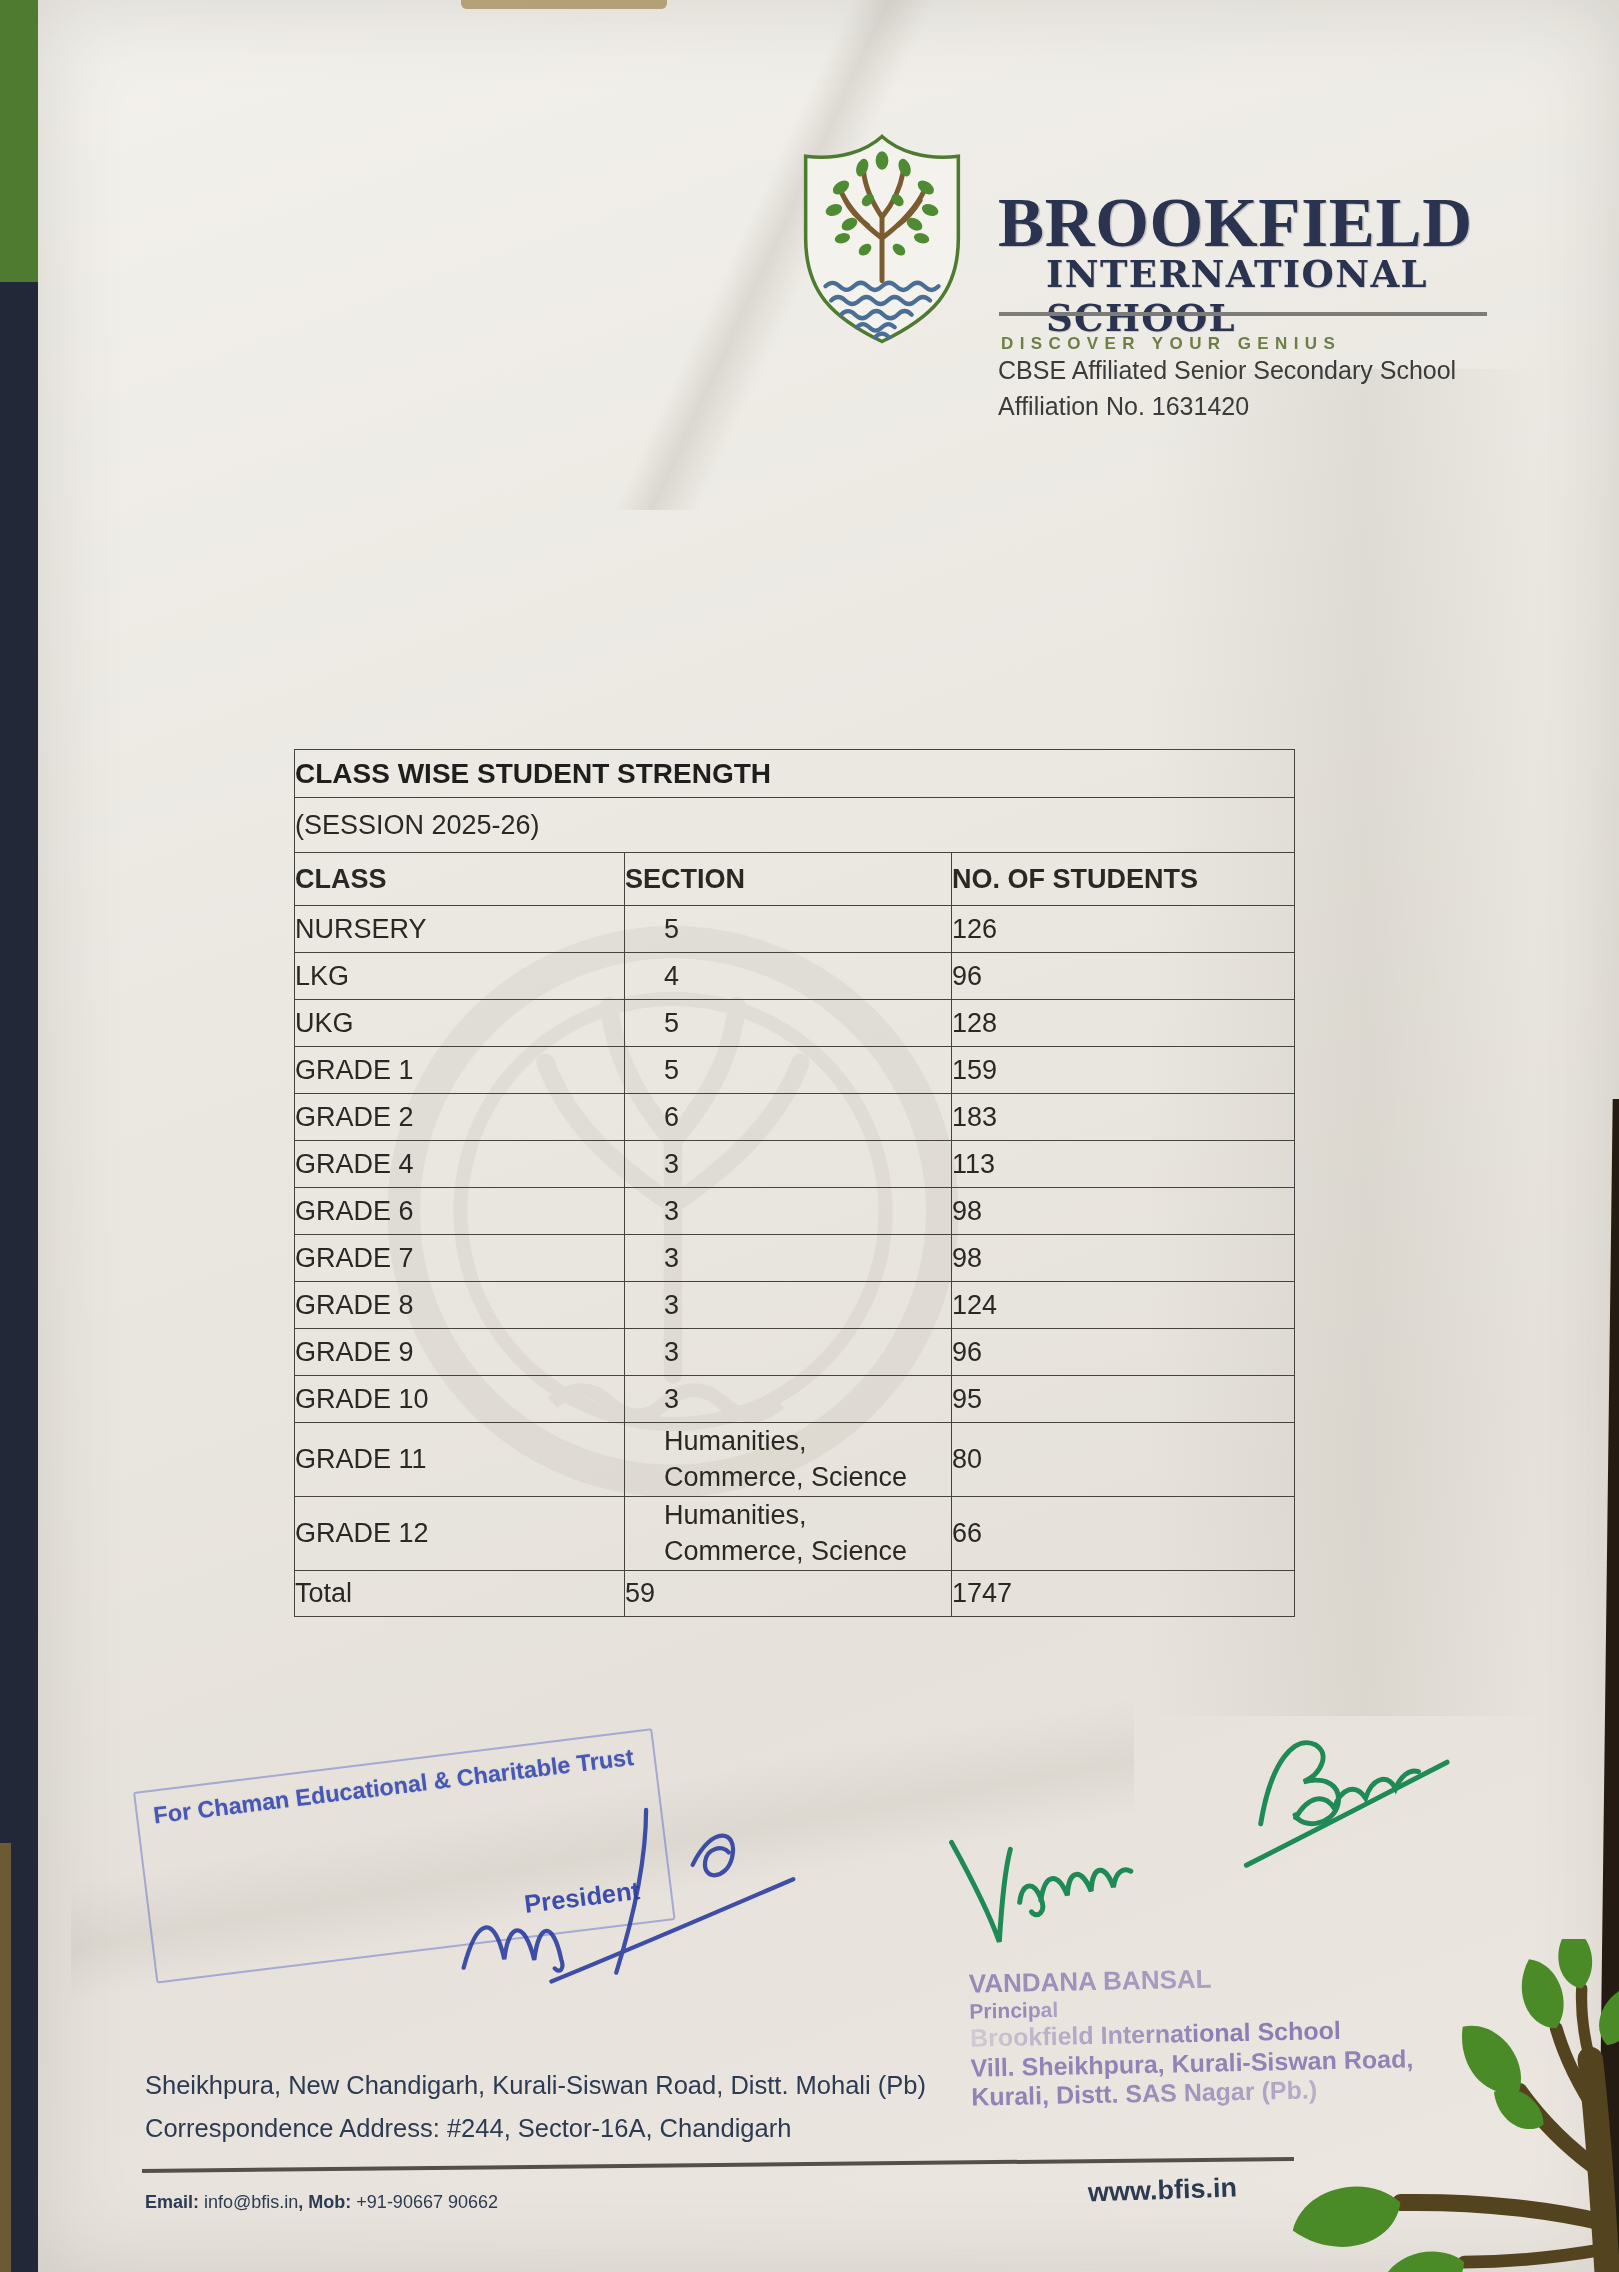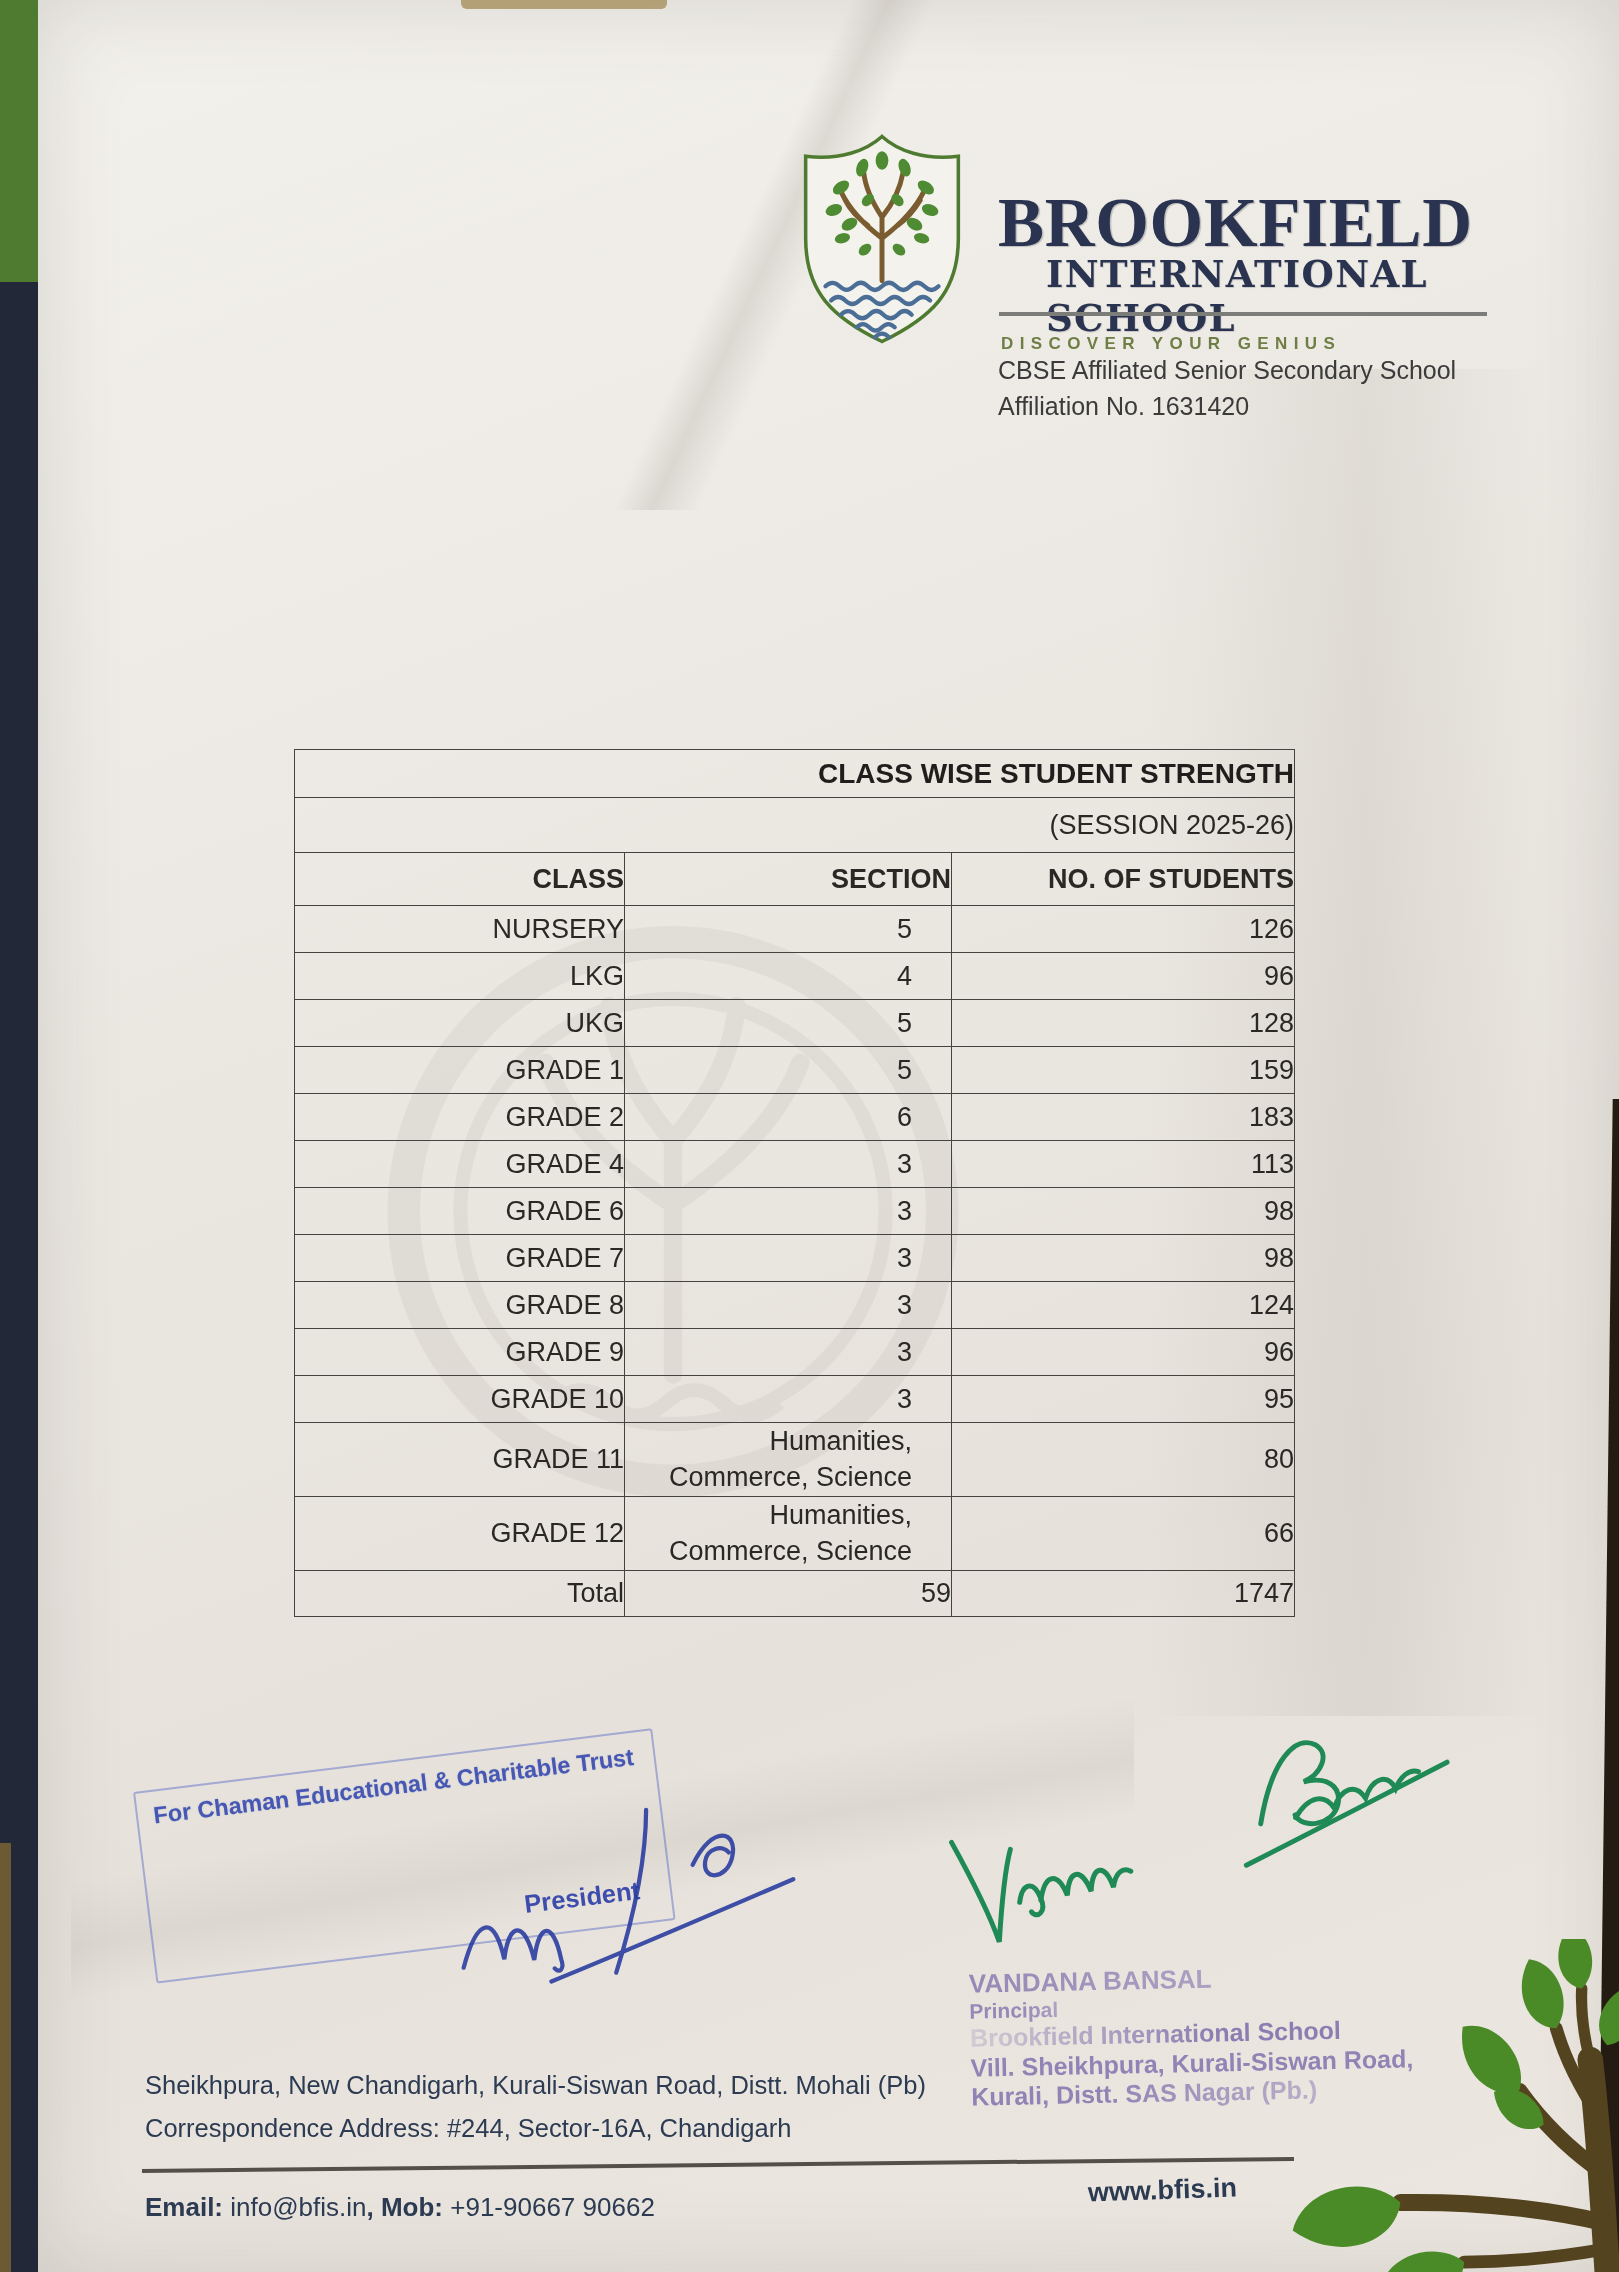--- a/index.html
+++ b/index.html
@@ -35,21 +35,21 @@
          text-shadow:0.7px 0.7px 0.7px rgba(60,60,70,.2);margin-left:47px;}
   .brand-rule{position:absolute;left:999px;top:312px;width:488px;height:3.5px;background:#7c7c78;}
   .tagline{position:absolute;left:1001px;top:334px;font-size:17px;font-weight:700;
            letter-spacing:6.4px;color:var(--tagline-olive);}
   .affil{position:absolute;left:998px;width:539px;font-size:25px;color:#3b3b3b;line-height:1.45;}
   
   .watermark{position:absolute;left:340px;top:836px;opacity:.07;}
   
   table.strength{position:absolute;left:294px;top:749px;width:1001px;border-collapse:collapse;
                  table-layout:fixed;font-size:27px;color:var(--ink);}
-  table.strength td{border:1.4px solid var(--table-line);text-align:right;vertical-align:middle;padding:0;}
+  table.strength td{border:1.4px solid var(--table-line);text-align:left;vertical-align:middle;padding:0;}
   tr.t-title td{height:47px;font-weight:700;font-size:28px;color:#1f1e1c;}
   tr.t-session td{height:54px;font-size:27px;}
   tr.t-head td{height:52px;font-weight:700;}
   tbody tr.data-row td{height:46px;}
   tbody tr.data-row.tall td{height:69px;}
   td.c-section .wrapbox{max-width:248px;margin:0 auto;line-height:1.35;}
   tr.t-total td{height:45px;}
   
   .stamp-trust{position:absolute;left:133px;top:1792px;width:519px;height:189px;
                transform:rotate(-7deg);transform-origin:left top;
@@ -77,21 +77,21 @@
             mask-image:linear-gradient(to right,rgba(0,0,0,.25),black 55%);}
   .sp-a1{font-size:25px;font-weight:700;opacity:.85;}
   .sp-a2{font-size:25px;font-weight:700;opacity:.85;
     -webkit-mask-image:linear-gradient(to right,black 30%,rgba(0,0,0,.35));
             mask-image:linear-gradient(to right,black 30%,rgba(0,0,0,.35));}
   
   .f-address{position:absolute;left:145px;top:2071px;font-size:25.5px;color:var(--footer-navy);}
   .f-corr{position:absolute;left:145px;top:2114px;font-size:25.5px;color:var(--footer-navy);font-weight:400;}
   .f-divider{position:absolute;left:142px;top:2163px;width:1152px;height:4.3px;background:#53504a;
              transform:rotate(-.6deg);}
-  .f-contact{position:absolute;left:145px;top:2192px;font-size:26px;color:var(--footer-navy);}
+  .f-contact{position:absolute;left:145px;top:2192px;font-size:18px;color:var(--footer-navy);}
   .f-contact b{font-weight:700;}
   .f-web{position:absolute;left:1088px;top:2175px;font-size:27px;font-weight:700;
          color:var(--footer-navy);transform:rotate(-2deg);}
   
   .edge-right{position:absolute;left:1598px;top:1099px;width:21px;height:1174px;background:#241c12;
               clip-path:polygon(100% 0,100% 100%,0 100%,70% 0);}
   .tree{position:absolute;left:1287px;top:1939px;z-index:4;}
 </style>
 </head>
 <body>

